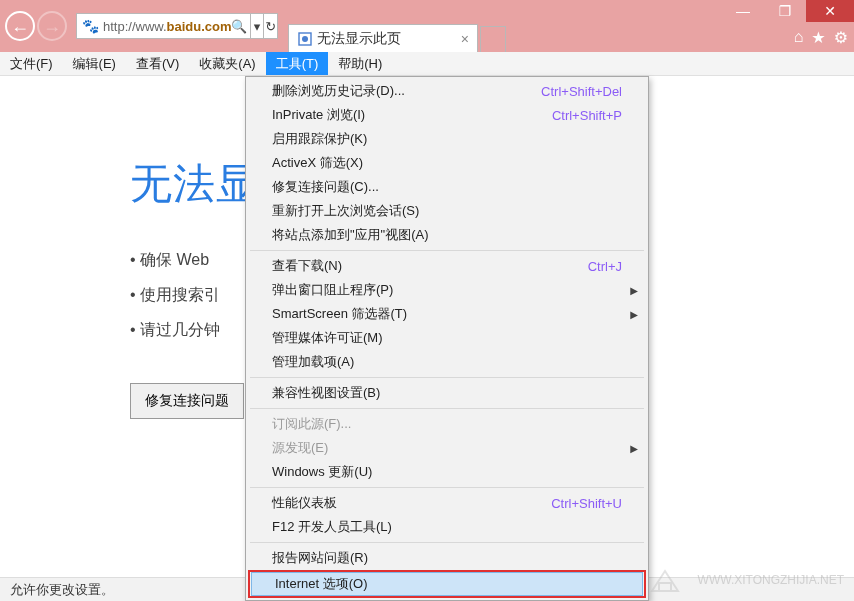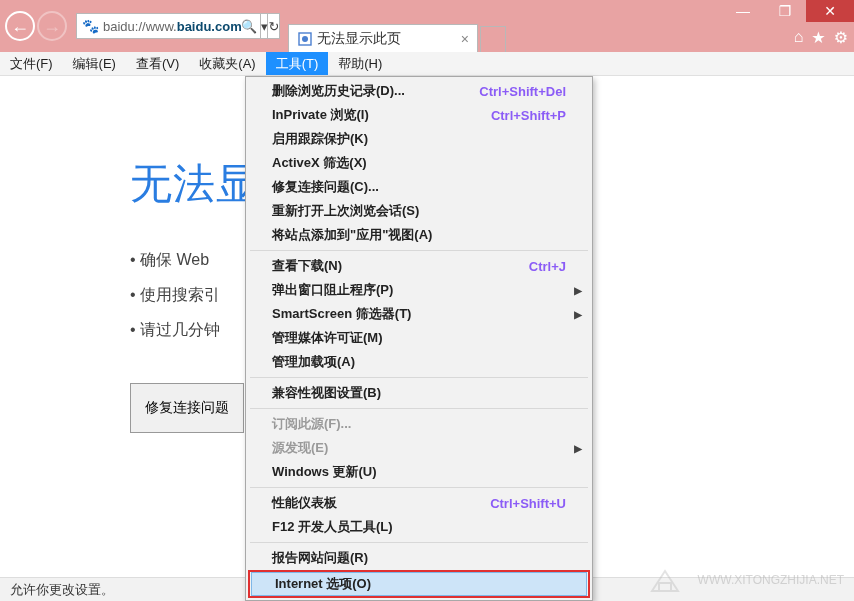--- a/index.html
+++ b/index.html
@@ -9,21 +9,21 @@
   .titlebar { height: 52px; background: #e8a3a3; display: flex; align-items: stretch; position: relative; }
   .nav-btns { display: flex; align-items: center; padding: 0 4px; }
   .nav-circle { width: 30px; height: 30px; border: 2px solid #fff; border-radius: 50%; display: flex; align-items: center; justify-content: center; margin: 0 1px; color: #fff; font-size: 18px; }
   .nav-circle.disabled { opacity: .35; }
 
   .addr-wrap { flex: 1; display: flex; align-items: center; padding: 8px 4px; gap: 0; }
   .addrbar { flex: 1; height: 26px; background: #fff; border: 1px solid #b8b8b8; display: flex; align-items: center; padding: 0 2px; font-size: 13px; }
   .favicon { width: 16px; height: 16px; margin: 0 4px; display: flex; align-items: center; justify-content: center; }
   .paw { font-size: 14px; color: #3a6cd6; }
   .addr-text { color: #666; }
-  .addr-text .domain { color: #0c4a6e; font-weight: 600; }
+  .addr-text .domain { color: #a16207; font-weight: 600; }
   .addr-ctrl { width: 26px; height: 26px; background: #fff; border: 1px solid #b8b8b8; border-left: none; display: flex; align-items: center; justify-content: center; font-size: 13px; color: #444; }
 
   .tabstrip { display: flex; align-items: flex-end; padding: 0 0 0 6px; }
   .tab { height: 28px; min-width: 190px; background: #fff; border: 1px solid #b8b8b8; border-bottom: none; display: flex; align-items: center; padding: 0 4px; font-size: 14px; color: #333; }
   .tab .favicon { width: 16px; }
   .tab-close { margin-left: auto; color: #888; padding: 0 4px; }
   .tab-new { width: 26px; height: 26px; border: 1px solid #b8b8b8; border-bottom: none; background: #e8a3a3; margin-left: 2px; display:flex;align-items:center;justify-content:center;color:#fff; }
 
   .win-btns { position: absolute; right: 0; top: 0; display: flex; }
   .win-btn { width: 42px; height: 22px; display: flex; align-items: center; justify-content: center; color: #fff; font-size: 14px; }
@@ -34,24 +34,24 @@
   .menubar { height: 24px; background: #f4f4f4; border-bottom: 1px solid #e0e0e0; display: flex; font-size: 13px; }
   .menu-item { padding: 3px 10px; color: #222; }
   .menu-item.active { background: #1e90ff; color: #fff; }
 
   
   .content { padding: 80px 0 0 130px; color: #333; position: relative; height: calc(100% - 76px - 24px); }
   .big-title { font-size: 42px; color: #2a7de1; font-weight: 400; letter-spacing: 1px; }
   .bullets { margin-top: 38px; font-size: 16px; color: #444; }
   .bullets li { margin: 14px 0; list-style: none; }
   .bullets li::before { content: "• "; }
-  .fix-btn { margin-top: 28px; padding: 15px 14px; font-size: 14px; border: 1px solid #999; background: #f0f0f0; font-family: Liberation Serif, serif; }
-
-  
-  .dropdown { position: absolute; left: 245px; top: 76px; width: 348px; background: #f2f2f2; border: 1px solid #a8a8a8; box-shadow: 2px 3px 6px rgba(0,0,0,.25); font-size: 13px; z-index: 20; padding: 2px; font-weight: bold; }
+  .fix-btn { margin-top: 28px; padding: 8px 14px; font-size: 14px; border: 1px solid #999; background: #f0f0f0; font-family: Liberation Serif, serif; }
+
+  
+  .dropdown { position: absolute; left: 245px; top: 76px; width: 404px; background: #f2f2f2; border: 1px solid #a8a8a8; box-shadow: 2px 3px 6px rgba(0,0,0,.25); font-size: 13px; z-index: 20; padding: 2px; }
   .dd-row { display: flex; align-items: center; height: 24px; padding: 0 24px 0 24px; position: relative; color: #222; }
   .dd-row .shortcut { margin-left: auto; color: #8b5cf6; }
   .dd-row .sub { position: absolute; right: 8px; font-size: 10px; color: #444; }
   .dd-row.disabled { color: #9a9a9a; }
   .dd-sep { height: 1px; background: #d8d8d8; margin: 3px 2px; }
   .dd-row.hover { background: #cde4f8; border: 1px solid #7fb7e8; margin: 0 1px; padding: 0 23px; }
   .dd-highlight-box { border: 2px solid #e03030; margin: 0; }
 
   .statusbar { position: absolute; left: 0; bottom: 0; width: 100%; height: 24px; background: #f2f2f2; border-top: 1px solid #ddd; font-size: 13px; padding: 3px 10px; color: #333; }
 
@@ -70,21 +70,21 @@
         <span>→</span>
       </div>
   </div>
 
   <div class="addr-wrap" style="max-width:210px">
     <div class="addrbar">
       <span class="favicon">
           <span class="paw">🐾</span>
         </span>
       <span class="addr-text">
-        <span>baidu://www.</span><span class="domain">baidu.com</span>
+        <span>http://www.</span><span class="domain">baidu.com</span>
       </span>
       <span style="margin-left:auto">🔍</span>
     </div>
     <div class="addr-ctrl">
         <span>▾</span>
       </div>
     <div class="addr-ctrl">
         <span>↻</span>
       </div>
   </div>

